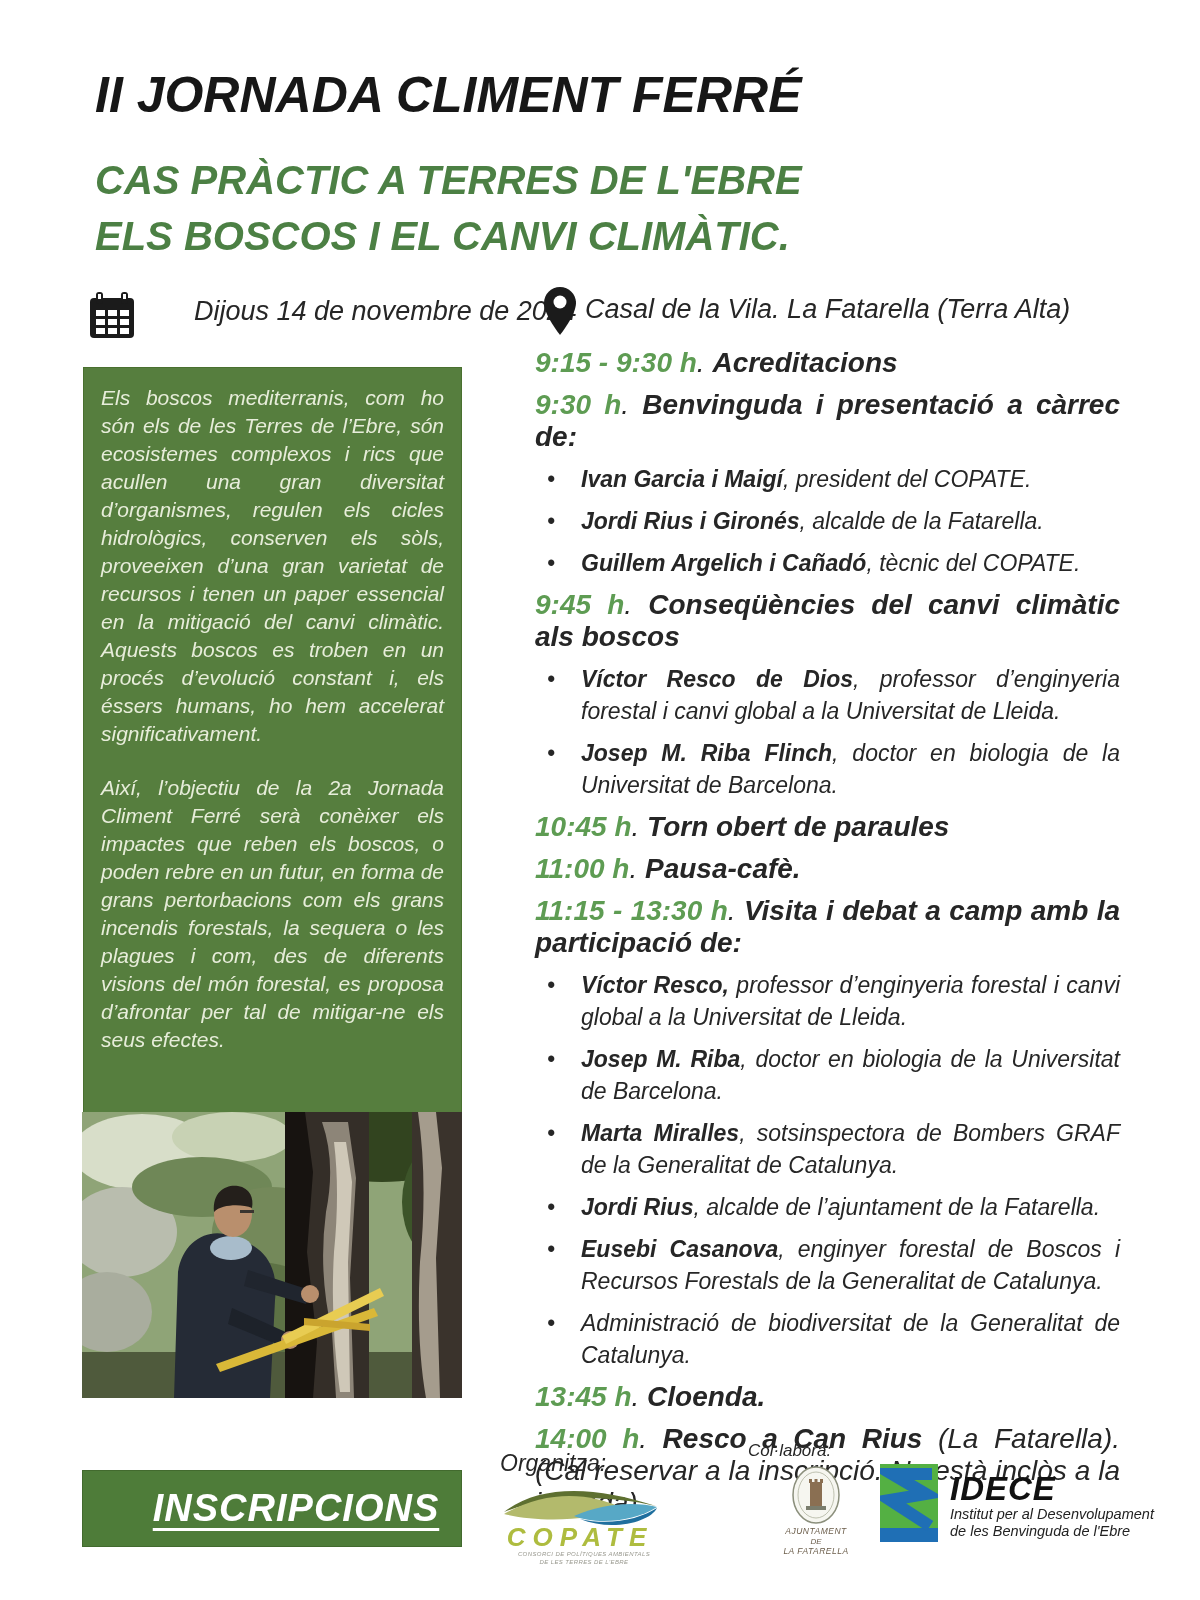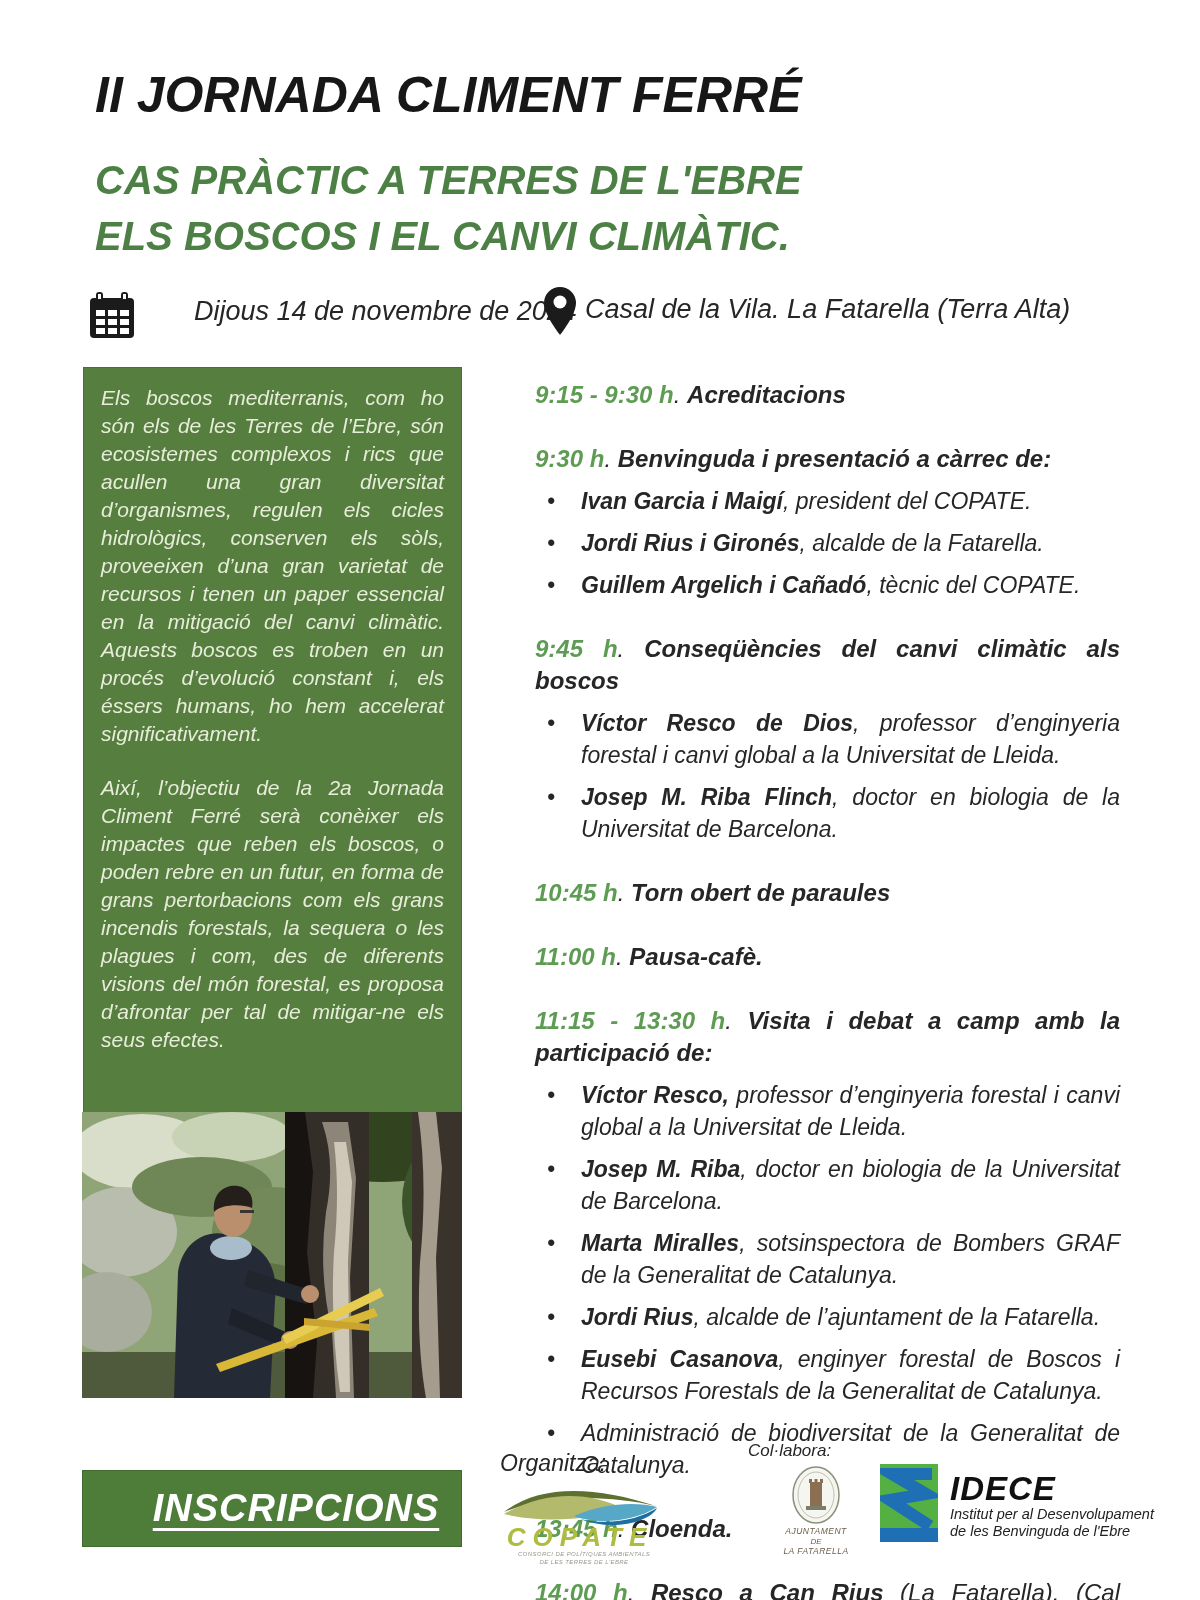--- a/index.html
+++ b/index.html
@@ -37,21 +37,21 @@
     color:#e7edda; font-size:21px; line-height:28px;
     text-align:justify;
   }
   .intro-box p + p { margin-top:26px; }
 
   
   .photo { position:absolute; left:82px; top:1112px; width:380px; height:286px; }
 
   
   .schedule { position:absolute; left:535px; top:347px; width:585px; }
-  .sess { font-size:24px; line-height:32px; margin-bottom:10px; text-align:justify; color:#262626;margin-top:32px; }
+  .sess { font-size:28px; line-height:32px; margin-bottom:10px; text-align:justify; color:#262626; }
   .sess .time { color:#5e9c53; font-weight:bold; }
   .sess .sep { color:#262626; }
   .sess .stitle { font-weight:bold; color:#262626; }
   .sess .plain { font-weight:normal; color:#262626; }
   .bullet { position:relative; font-size:23px; line-height:32px; margin-bottom:10px;
             padding-left:46px; text-align:justify; color:#262626; }
   .bullet .mark { position:absolute; left:12px; top:0; font-size:23px; color:#262626; }
   .bullet b { color:#262626; }
 
   

